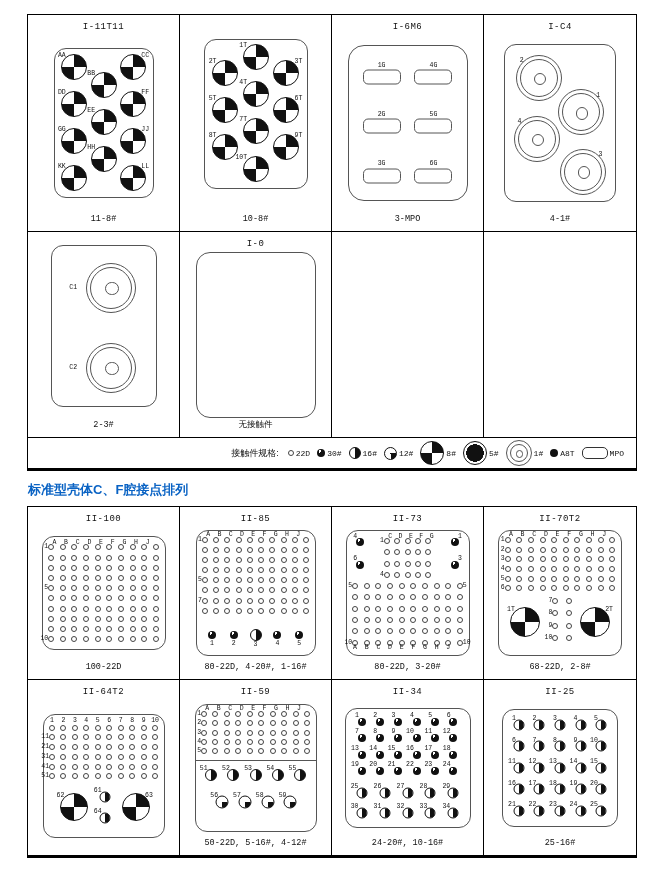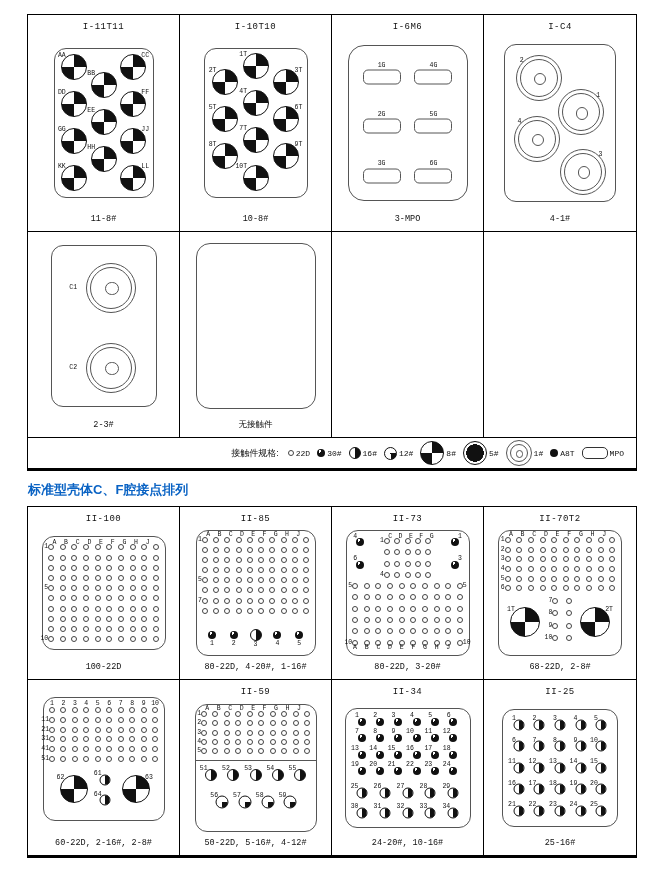--- a/index.html
+++ b/index.html
@@ -84,21 +84,20 @@
               <span class="plab lp-tl">KK</span>
             </span>
             <span class="pin pk8" style="left: 80%; top: 87%; width: 26px; height: 26px;">
               <span class="plab lp-tr">LL</span>
             </span>
           </div>
         </div>
         <div class="ccap">11-8#</div>
       </div>
       <div class="cell">
-        <div class="ctitle">I-10T10</div>
         <div class="diag">
           <div class="facebox" style="width: 104px; height: 150px; border-radius: 12px;">
             <span class="pin pk8" style="left: 50%; top: 11%; width: 26px; height: 26px;">
               <span class="plab lp-tl">1T</span>
             </span>
             <span class="pin pk8" style="left: 20%; top: 22%; width: 26px; height: 26px;">
               <span class="plab lp-tl">2T</span>
             </span>
             <span class="pin pk8" style="left: 80%; top: 22%; width: 26px; height: 26px;">
               <span class="plab lp-tr">3T</span>
@@ -193,20 +192,21 @@
             <span class="pin pk1" style="left: 57%; top: 76%; width: 50px; height: 50px;">
               <span class="ring"></span>
               <span class="cdot"></span>
               <span class="plab lp-l">C2</span>
             </span>
           </div>
         </div>
         <div class="ccap">2-3#</div>
       </div>
       <div class="cell">
+        <div class="ctitle">I-0</div>
         <div class="diag">
           <div class="facebox" style="width: 120px; height: 166px; border-radius: 14px;"></div>
         </div>
         <div class="ccap">无接触件</div>
       </div>
       <div class="cell"></div>
       <div class="cell lastcol"></div>
       <div class="legend" id="legend">
         <span class="lglabel">接触件规格:</span>
         <span class="lgitem">
@@ -760,20 +760,21 @@
               <span class="plab lp-tl">1T</span>
             </span>
             <span class="pin pk8" style="left: 79%; top: 73%; width: 30px; height: 30px;">
               <span class="plab lp-tr">2T</span>
             </span>
           </div>
         </div>
         <div class="ccap">68-22D, 2-8#</div>
       </div>
       <div class="cell lastrow">
+        <div class="ctitle">II-64T2</div>
         <div class="diag">
           <div class="facebox" style="width: 122px; height: 124px; border-radius: 12px;">
             <span class="pin pk22d" style="left: 7%; top: 10%; width: 6px; height: 6px;">
               <span class="plab lp-up">1</span>
             </span>
             <span class="pin pk22d" style="left: 16.5556%; top: 10%; width: 6px; height: 6px;">
               <span class="plab lp-up">2</span>
             </span>
             <span class="pin pk22d" style="left: 26.1111%; top: 10%; width: 6px; height: 6px;">
               <span class="plab lp-up">3</span>
@@ -866,21 +867,20 @@
               <span class="plab lp-tl">61</span>
             </span>
             <span class="pin pk16" style="left: 51%; top: 84%; width: 11px; height: 11px;">
               <span class="plab lp-tl">64</span>
             </span>
             <span class="pin pk8" style="left: 77%; top: 75%; width: 28px; height: 28px;">
               <span class="plab lp-tr">63</span>
             </span>
           </div>
         </div>
-        <div class="ccap">60-22D, 2-16#, 2-8#</div>
       </div>
       <div class="cell lastrow">
         <div class="ctitle">II-59</div>
         <div class="diag">
           <div class="facebox" style="width: 122px; height: 128px; border-radius: 12px;">
             <span class="pin pk22d" style="left: 7%; top: 7%; width: 6px; height: 6px;">
               <span class="plab lp-tr">A</span>
               <span class="plab lp-l">1</span>
             </span>
             <span class="pin pk22d" style="left: 16.5556%; top: 7%; width: 6px; height: 6px;">

